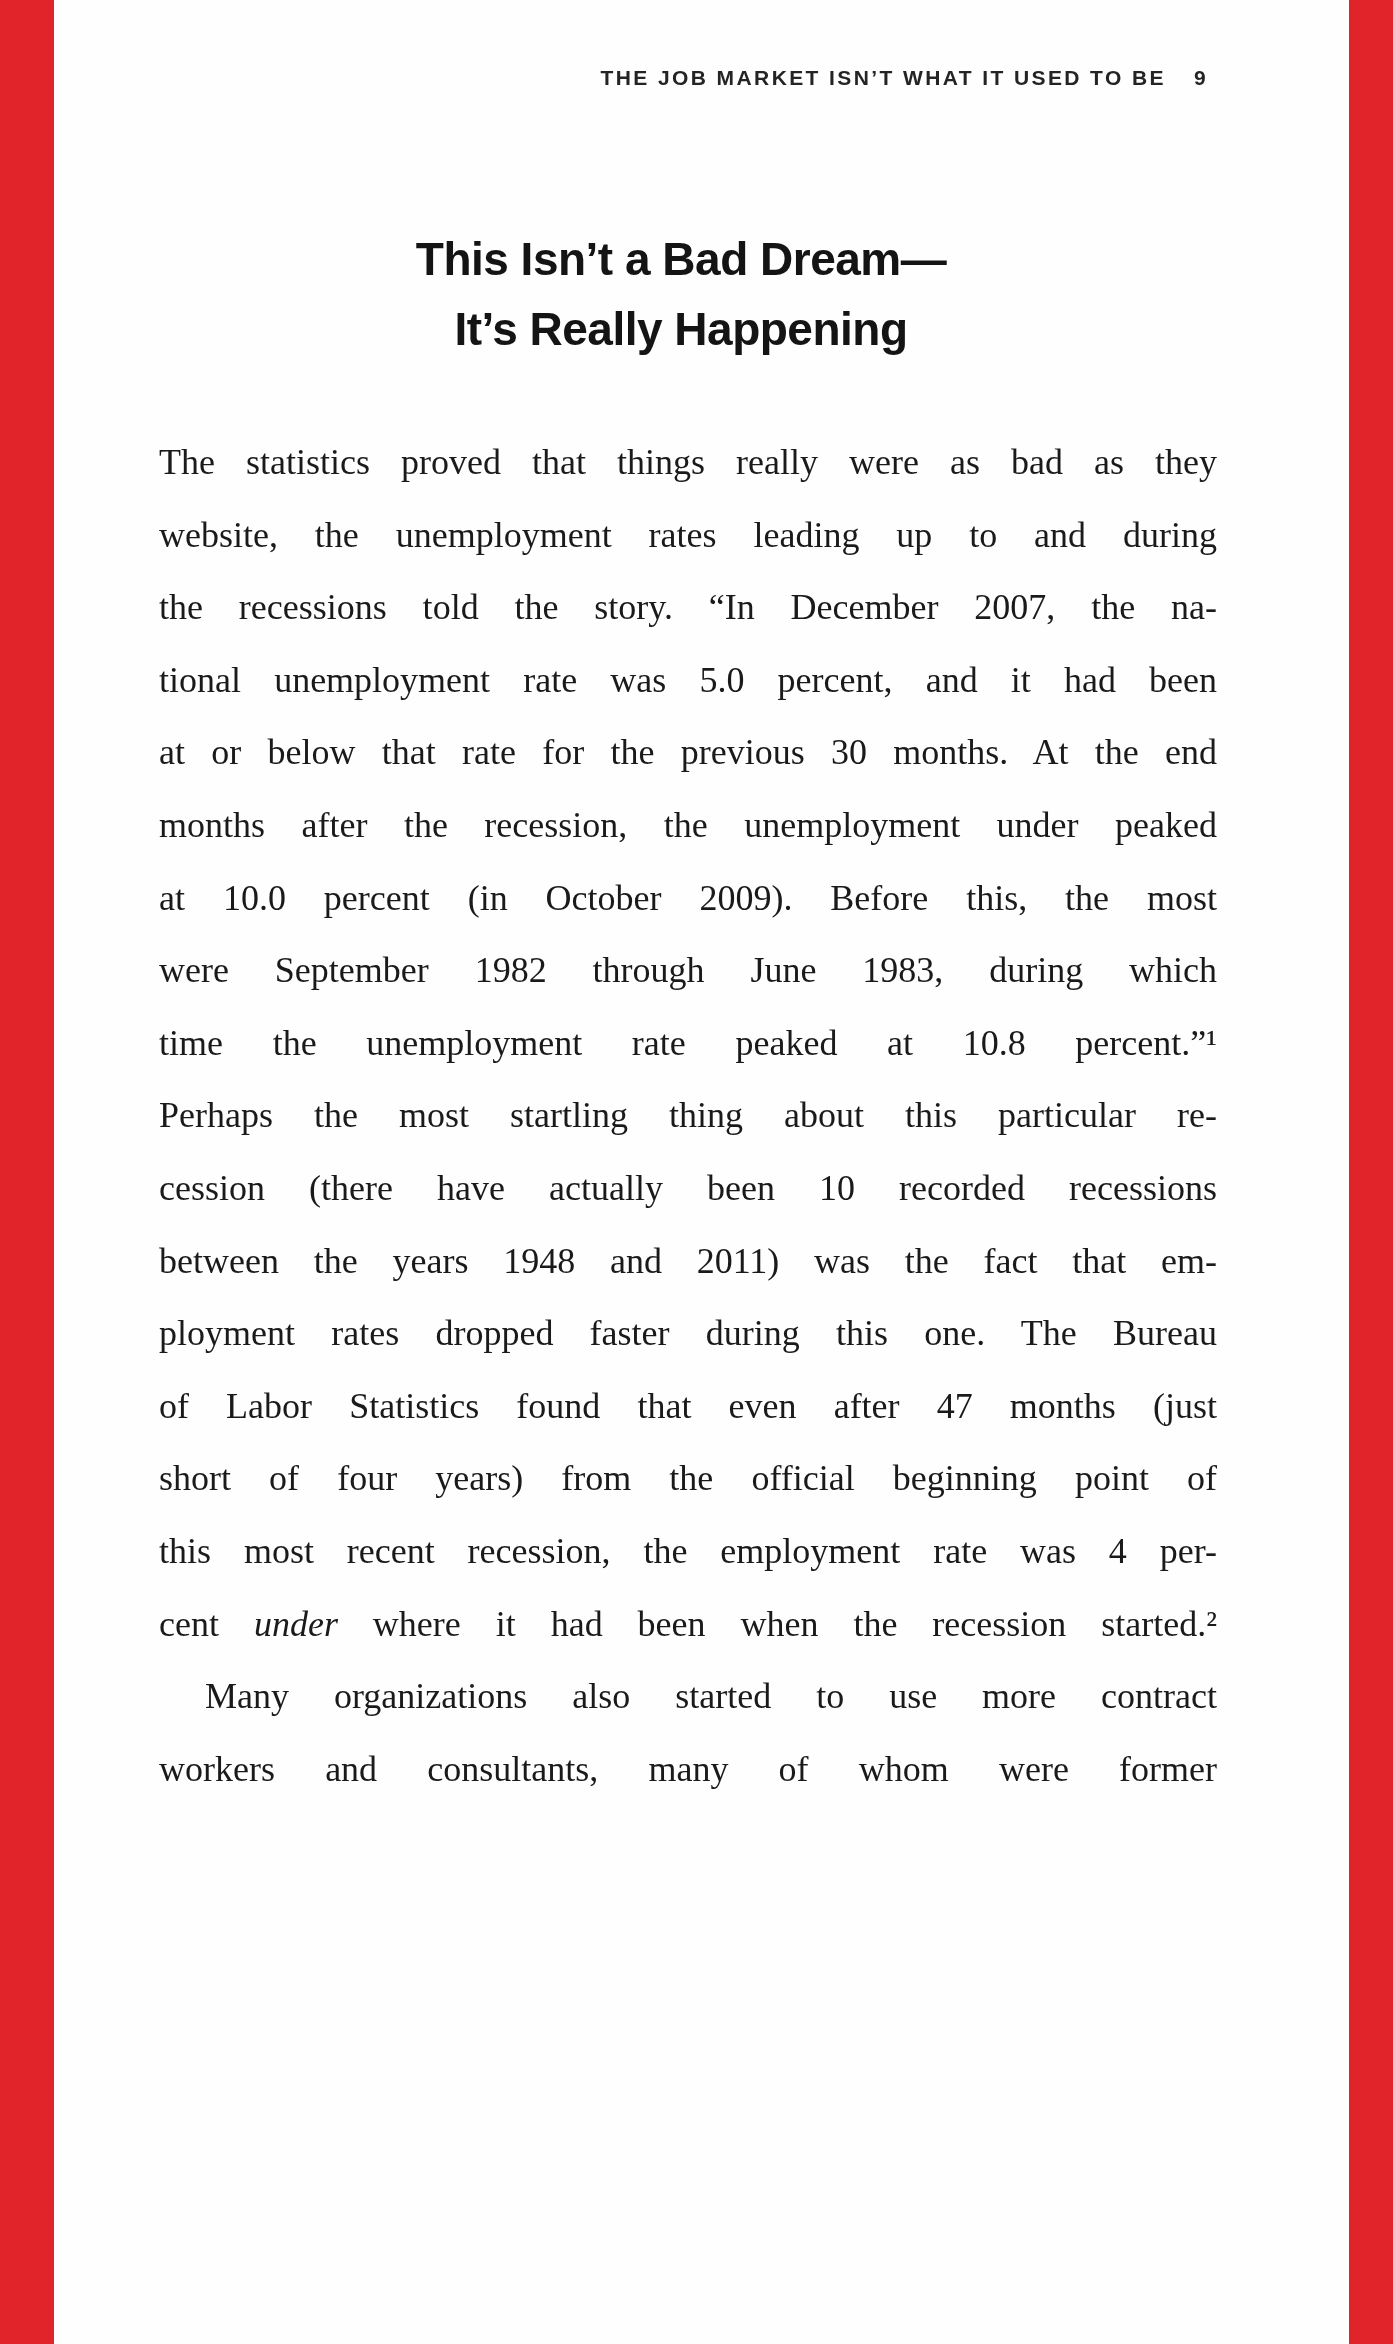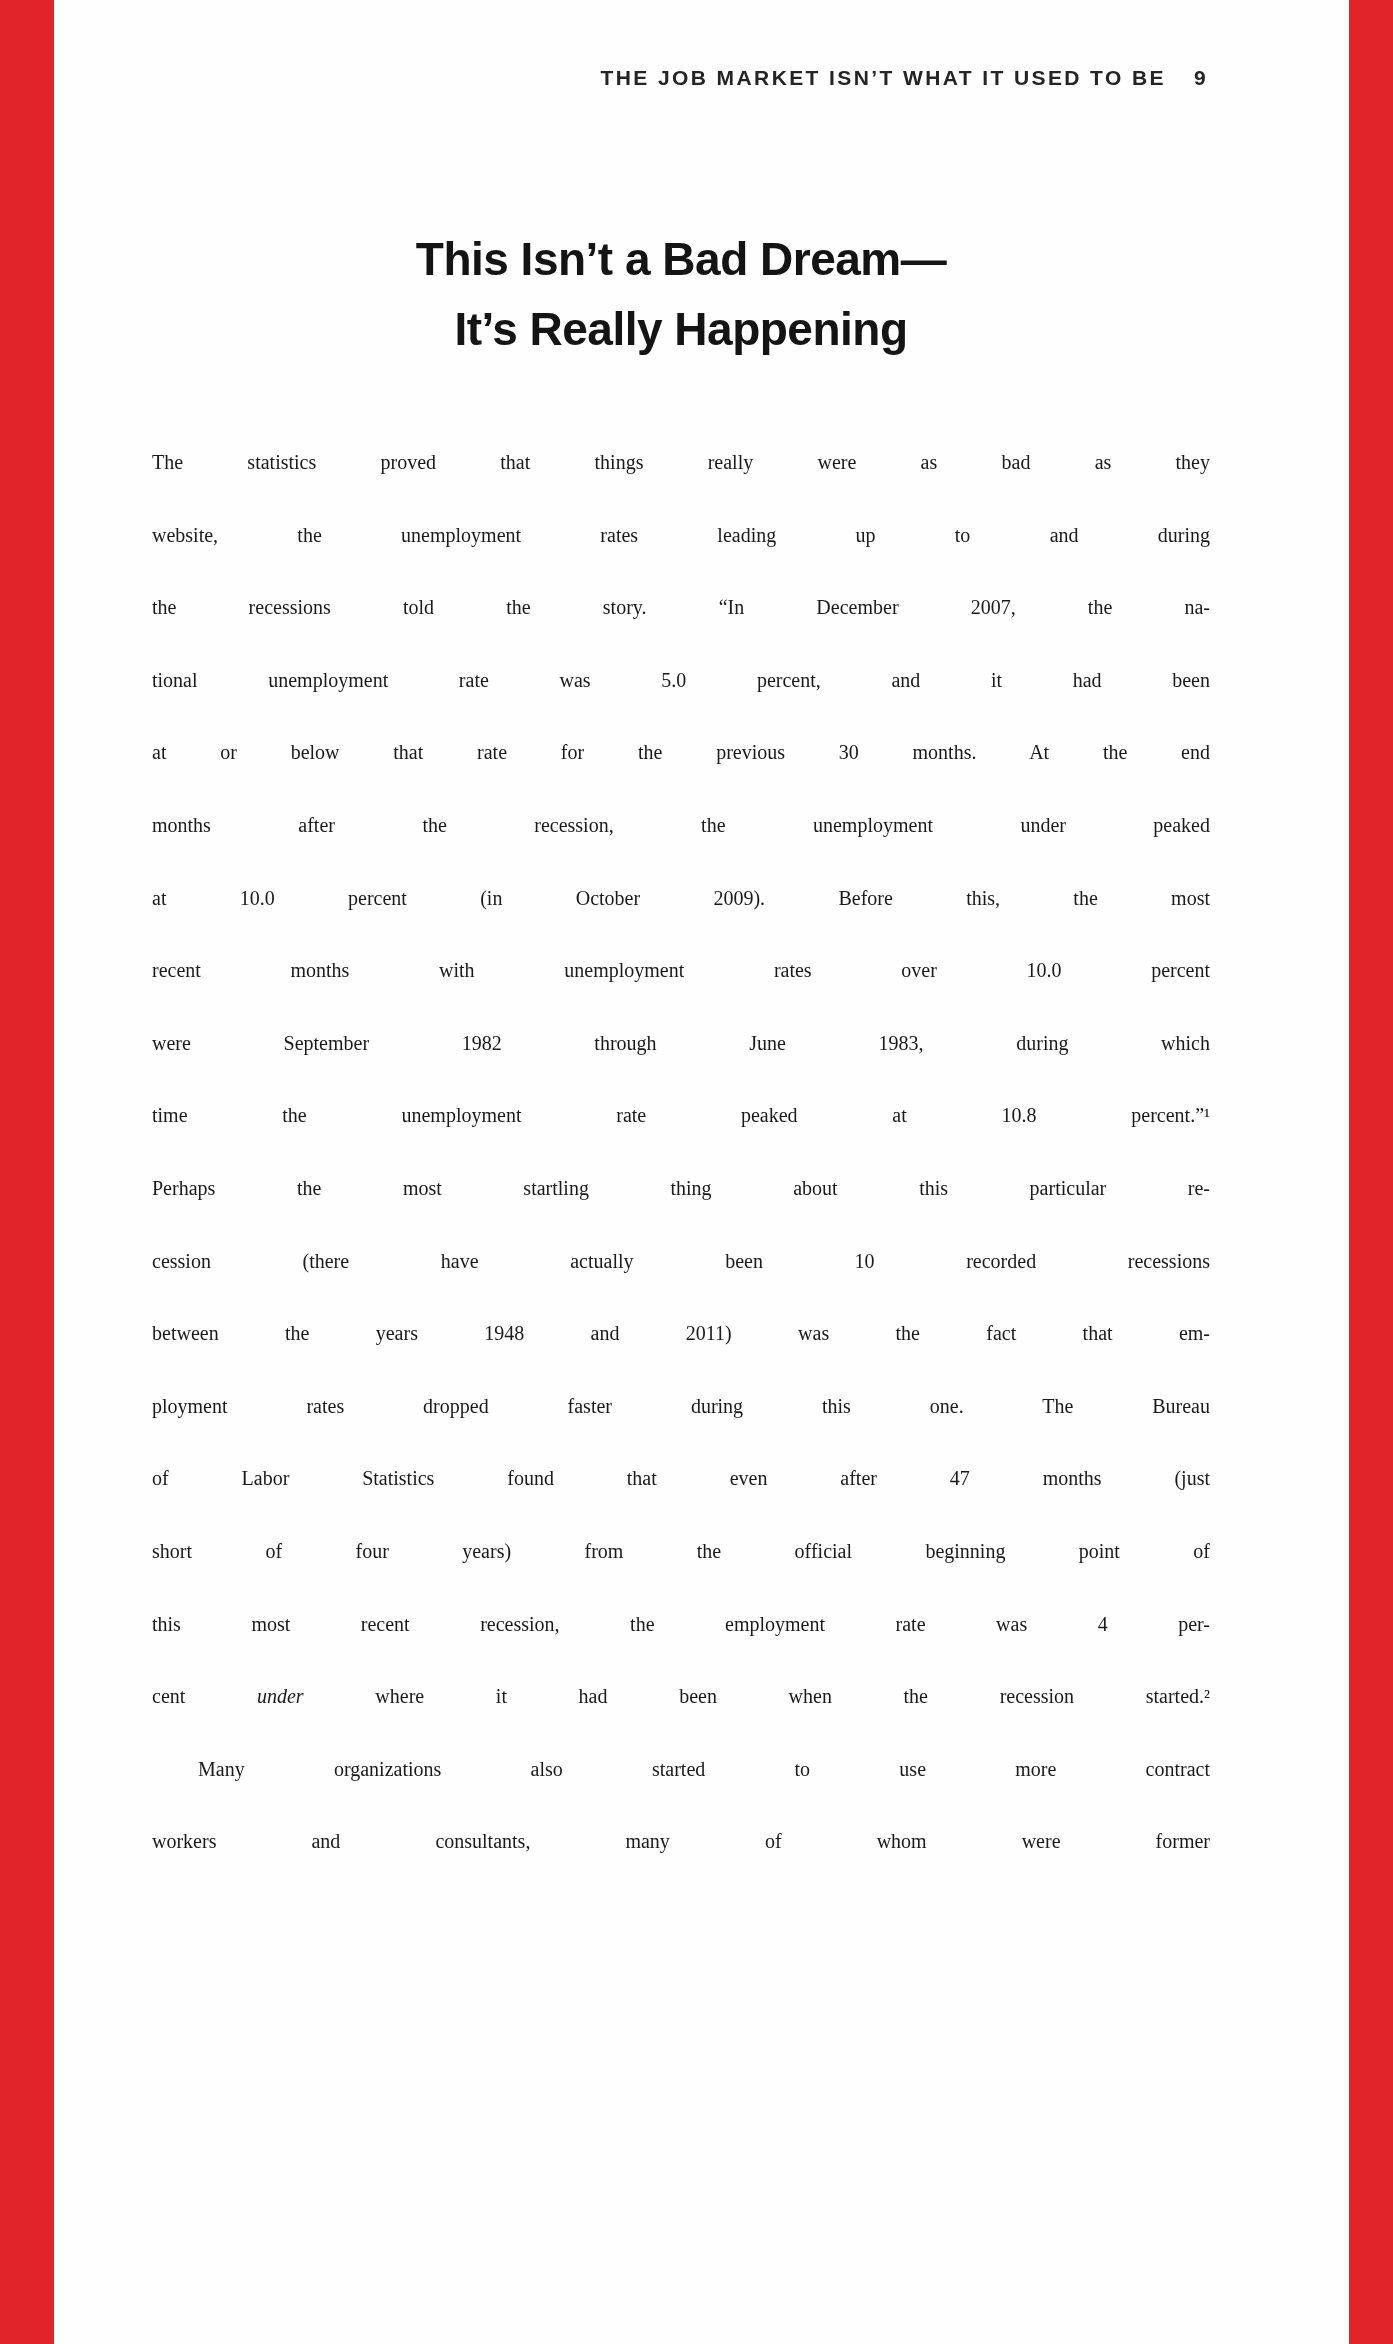--- a/index.html
+++ b/index.html
@@ -62,23 +62,23 @@
     font-size: 46px;
     line-height: 70px;
     letter-spacing: -0.5px;
     color: #141414;
   }
   .chapter-title .t-line { display: block; }
 
   .body-text {
     position: absolute;
     top: 426px;
-    left: 0;
+    left: 7px;
     width: 100%;
-    font-size: 20px;
+    font-size: 36px;
     color: var(--ink);
   }
 
   
   .jline {
     height: 72.6px;
     line-height: 72.6px;
     overflow: hidden;
     text-align: justify;
     white-space: normal;
@@ -112,21 +112,20 @@
     </h1>
 
     <div class="body-text">
       <div class="jline">The statistics proved that things really were as bad as they</div>
       <div class="jline">website, the unemployment rates leading up to and during</div>
       <div class="jline">the recessions told the story. “In December 2007, the na-</div>
       <div class="jline">tional unemployment rate was 5.0 percent, and it had been</div>
       <div class="jline">at or below that rate for the previous 30 months. At the end</div>
       <div class="jline">months after the recession, the unemployment under peaked</div>
       <div class="jline">at 10.0 percent (in October 2009). Before this, the most</div>
-      <div class="jline">recent months with unemployment rates over 10.0 percent</div>
       <div class="jline">were September 1982 through June 1983, during which</div>
       <div class="jline">time the unemployment rate peaked at 10.8 percent.”¹</div>
       <div class="jline">Perhaps the most startling thing about this particular re-</div>
       <div class="jline">cession (there have actually been 10 recorded recessions</div>
       <div class="jline">between the years 1948 and 2011) was the fact that em-</div>
       <div class="jline">ployment rates dropped faster during this one. The Bureau</div>
       <div class="jline">of Labor Statistics found that even after 47 months (just</div>
       <div class="jline">short of four years) from the official beginning point of</div>
       <div class="jline">this most recent recession, the employment rate was 4 per-</div>
       <div class="jline"><span>cent </span><span class="em">under</span><span> where it had been when the recession started.²</span></div>

